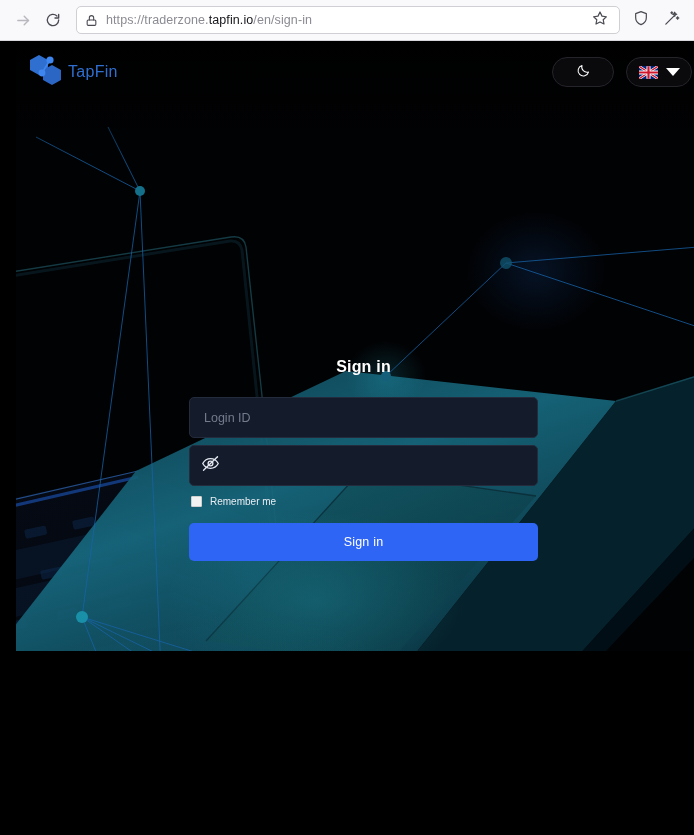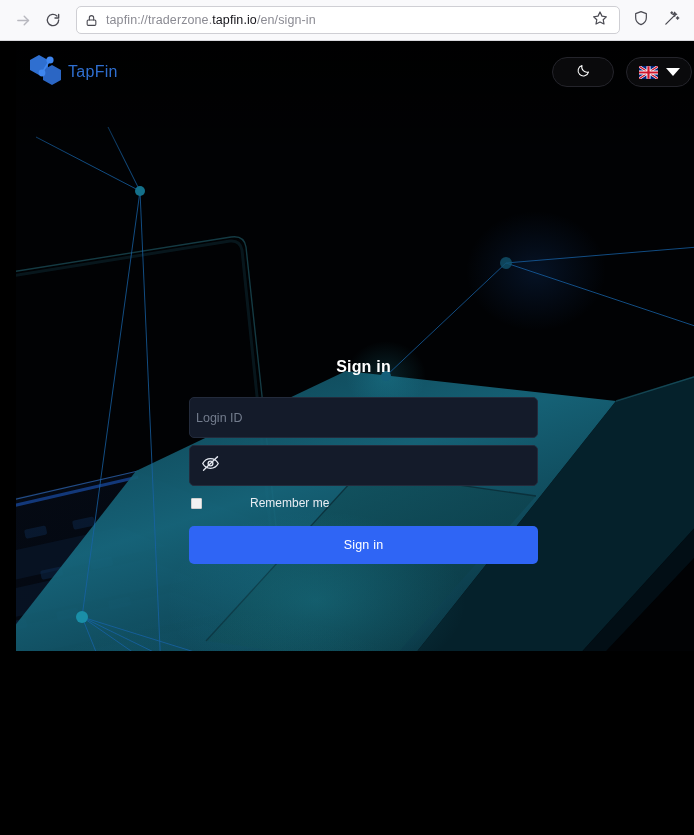--- a/index.html
+++ b/index.html
@@ -137,42 +137,42 @@
     margin-bottom: 7px;
   }
   .field input {
     flex: 1 1 auto;
     height: 100%;
     background: transparent;
     border: 0; outline: 0;
     color: #e6e9f0;
     font-size: 12.5px;
     font-family: "Liberation Sans", sans-serif;
-    padding: 0 6px;
+    padding: 0 14px;
   }
   .field input::placeholder { color: #737c8d; }
   .eye-btn {
     width: 40px; height: 100%;
     display: flex; align-items: center; justify-content: center;
     flex: 0 0 auto;
   }
   .remember-row {
     display: flex; align-items: center;
     gap: 8px;
     margin-top: 10px; margin-bottom: 16px;
     padding-left: 2px;
   }
   .cbox {
     width: 11px; height: 11px;
     background: #f2f2f2;
     border: 1px solid #cfcfcf;
     border-radius: 1px;
     flex: 0 0 auto;
   }
-  .remember-label { color: #e9ecf2; font-size: 12px; margin-left: 40px; }
+  .remember-label { color: #e9ecf2; font-size: 10px; }
   .signin-btn {
     width: 349px; height: 38px;
     background: #2f65f5;
     border: 0; border-radius: 5px;
     color: #ffffff;
     font-size: 12.5px;
     font-family: "Liberation Sans", sans-serif;
     cursor: pointer;
     letter-spacing: .2px;
   }
@@ -200,21 +200,21 @@
     </span>
   </div>
 
   <div class="urlbar">
     <span class="lock-icon">
       <svg width="13" height="13" viewBox="0 0 24 24" fill="none" stroke="#4a4a52" stroke-width="2" stroke-linecap="round" stroke-linejoin="round">
         <rect x="4" y="11" width="16" height="10" rx="2"></rect>
         <path d="M8 11V7a4 4 0 0 1 8 0v4"></path>
       </svg>
     </span>
-    <span class="url-text"><span>tapfin://traderzone.</span><span class="domain">tapfin.io</span><span>/en/sign-in</span></span>
+    <span class="url-text"><span>https://traderzone.</span><span class="domain">tapfin.io</span><span>/en/sign-in</span></span>
     <span class="star-btn">
       <span>
         <svg width="16" height="16" viewBox="0 0 24 24" fill="none" stroke="#4a4a52" stroke-width="1.8" stroke-linecap="round" stroke-linejoin="round">
           <polygon points="12,3 15,9.2 21.5,10.1 16.8,14.6 18,21 12,17.9 6,21 7.2,14.6 2.5,10.1 9,9.2"></polygon>
         </svg>
       </span>
     </span>
   </div>
 
   <div class="tool-btn">

